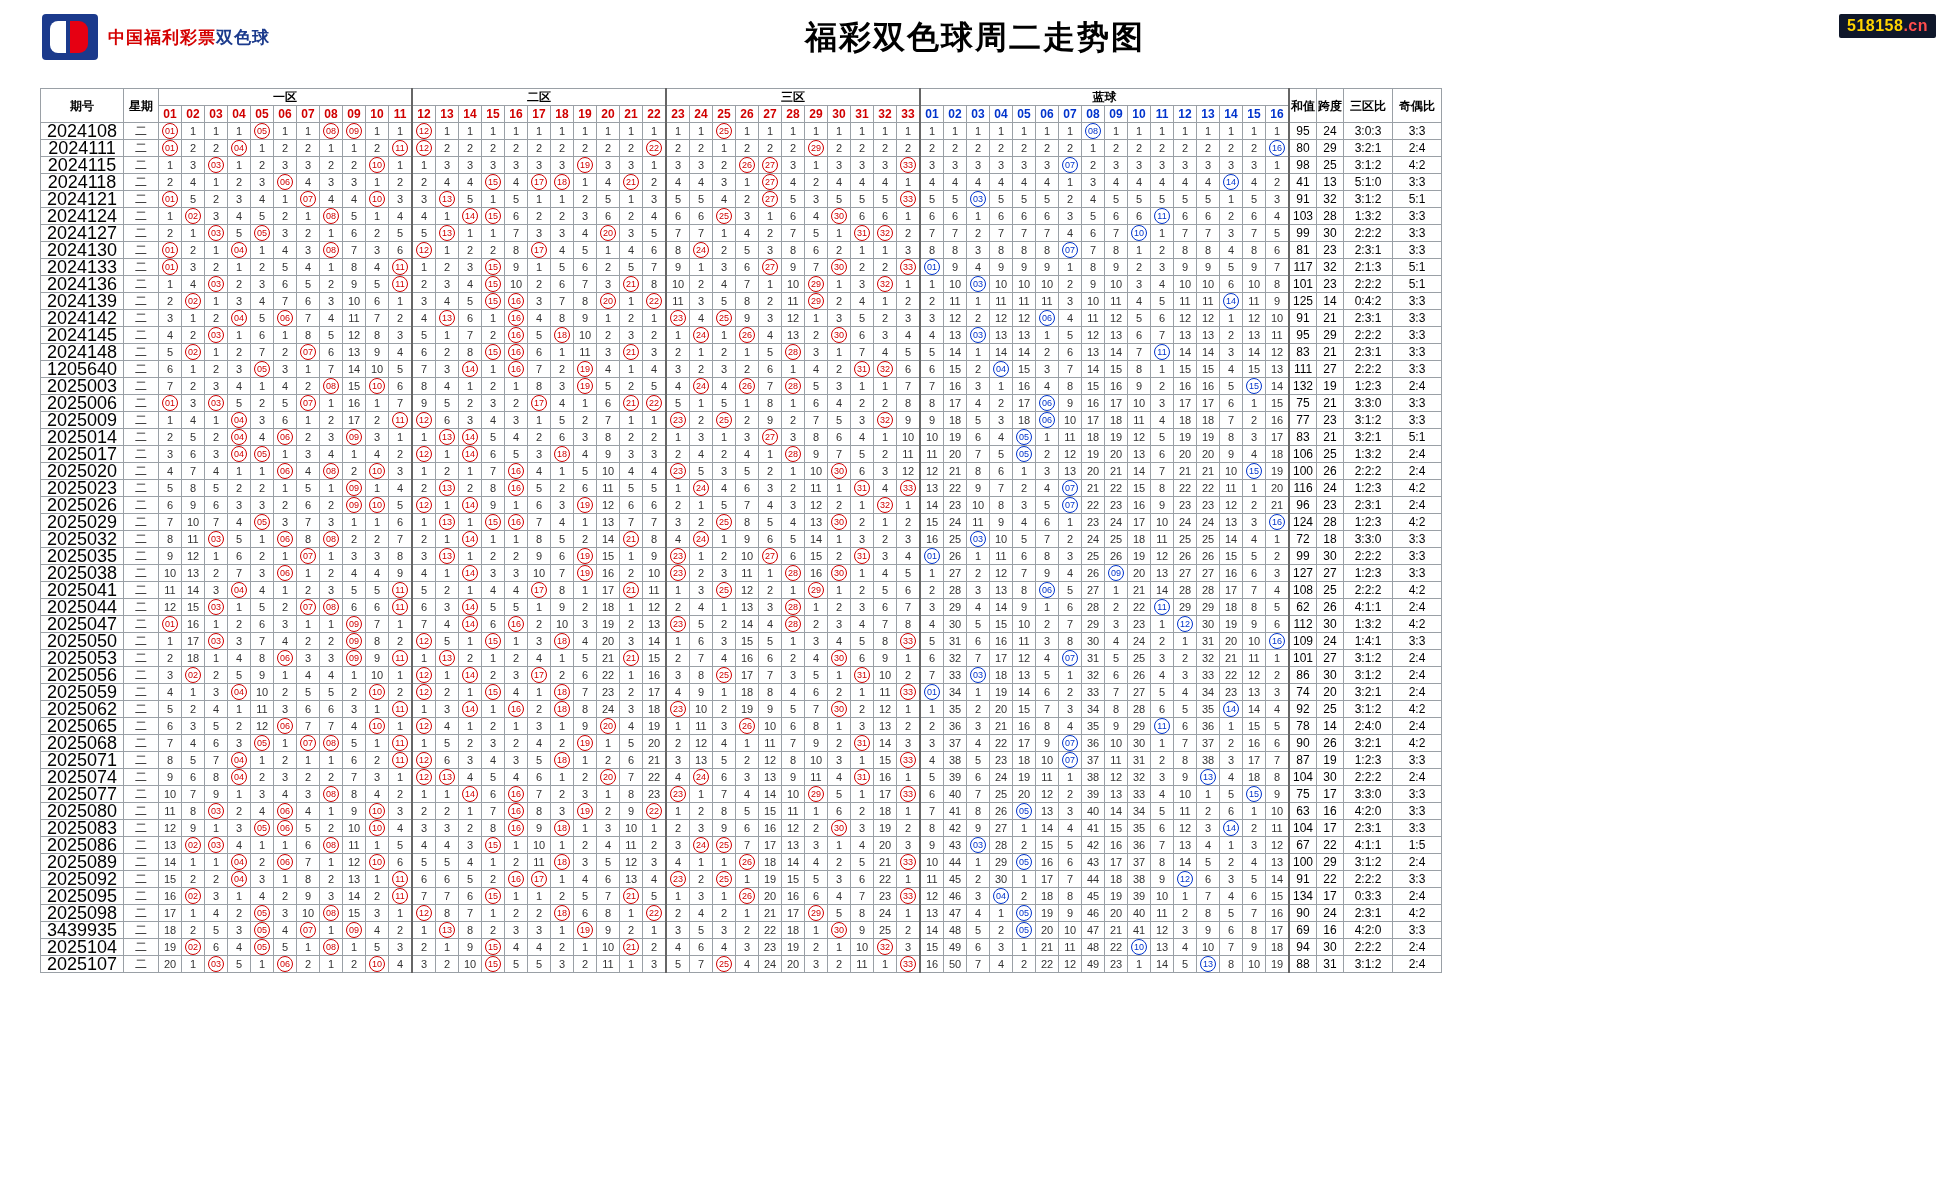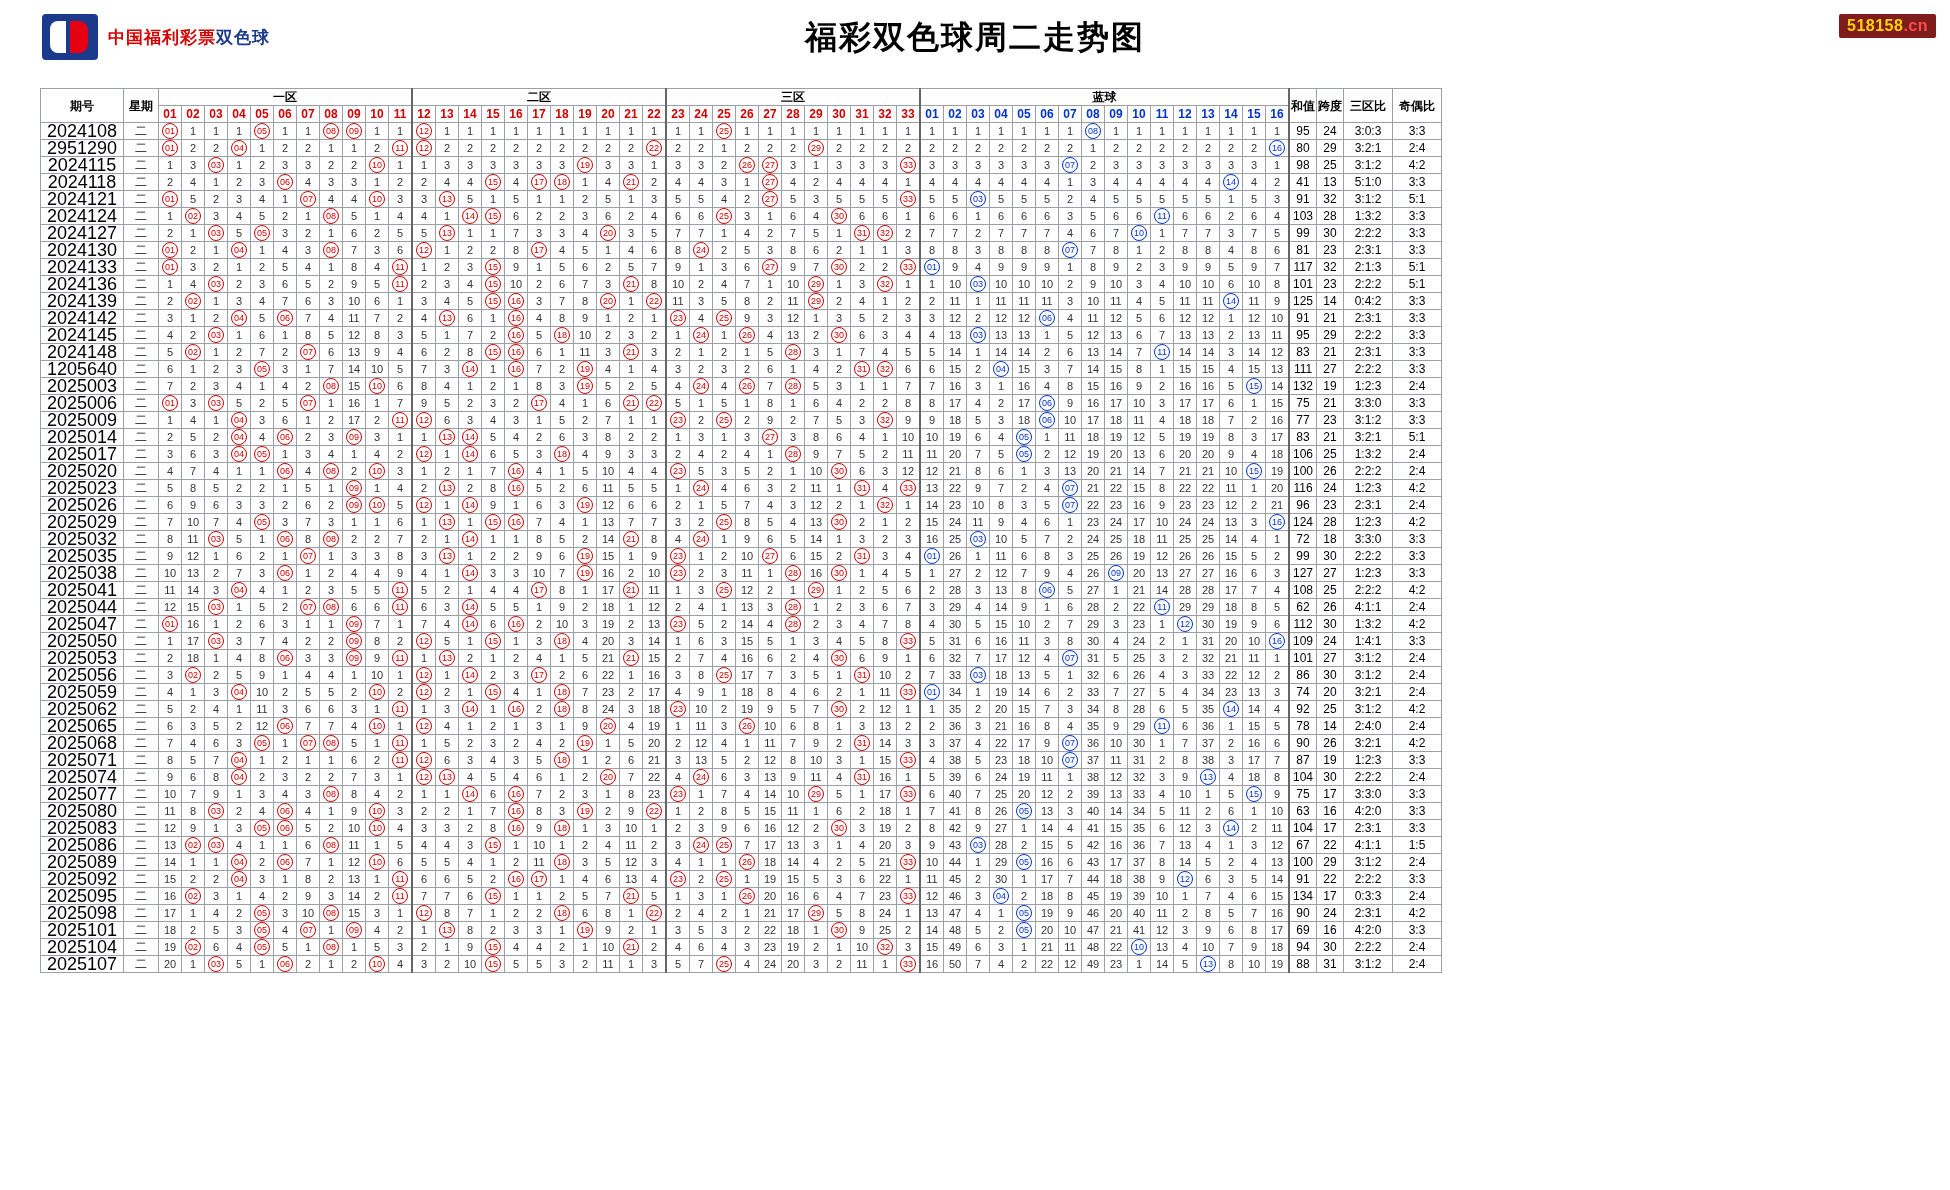--- a/index.html
+++ b/index.html
@@ -8,21 +8,21 @@
 
   
   .header{position:relative;height:72px;}
   .logo-wrap{position:absolute;left:42px;top:14px;display:flex;align-items:center;gap:10px;}
   .logo-mark{width:56px;height:46px;background:#1b3a8c;border-radius:4px;position:relative;}
   .logo-mark:before{content:"";position:absolute;left:8px;top:7px;width:16px;height:32px;background:#fff;border-radius:8px 0 0 8px;}
   .logo-mark:after{content:"";position:absolute;left:28px;top:7px;width:18px;height:32px;background:#e60012;border-radius:0 9px 9px 0;}
   .logo-text{font-size:17px;font-weight:bold;color:#d40000;letter-spacing:1px;font-family:"Liberation Sans",sans-serif;}
   .logo-text .blue{color:#1b3a8c;}
   .title{position:absolute;left:0;right:0;top:16px;text-align:center;font-size:32px;font-weight:bold;font-family:"Liberation Serif",serif;letter-spacing:2px;}
-  .badge{position:absolute;right:14px;top:14px;background:#7f1d1d;color:#ffd400;font-size:16px;font-weight:bold;padding:3px 8px;border-radius:2px;letter-spacing:0.5px;}
+  .badge{position:absolute;right:14px;top:14px;background:#0f172a;color:#ffd400;font-size:16px;font-weight:bold;padding:3px 8px;border-radius:2px;letter-spacing:0.5px;}
   .badge .cn{color:#ff4d4d;}
 
   
   .tbl-wrap{position:absolute;left:40px;top:88px;}
   table.trend{border-collapse:collapse;font-size:11px;font-family:"Liberation Sans",sans-serif;}
   table.trend th,table.trend td{border:1px solid #9aa0a6;text-align:center;padding:0;line-height:14px;height:16px;}
   table.trend th{background:#ffffff;font-weight:bold;font-size:12px;}
   th.grp{font-size:13px;height:18px;}
   th.rowh{font-size:13px;}
   td.issue{font-size:18px;width:82px;}
@@ -175,21 +175,21 @@
             <td class="num gray">1</td>
             <td class="num gray">1</td>
             <td class="num gray">1</td>
             <td class="num gray">1</td>
             <td class="stat sep">95</td>
             <td class="stat">24</td>
             <td class="ratio">3:0:3</td>
             <td class="ratio">3:3</td>
           </tr>
           <tr>
-            <td class="issue">2951290</td>
+            <td class="issue">2024111</td>
             <td class="week">二</td>
             <td class="num"><span class="ball">01</span></td>
             <td class="num gray">2</td>
             <td class="num gray">2</td>
             <td class="num"><span class="ball">04</span></td>
             <td class="num gray">1</td>
             <td class="num gray">2</td>
             <td class="num gray">2</td>
             <td class="num gray">1</td>
             <td class="num gray">1</td>
@@ -2797,21 +2797,21 @@
             <td class="num gray">8</td>
             <td class="num gray">5</td>
             <td class="num gray">7</td>
             <td class="num gray">16</td>
             <td class="stat sep">90</td>
             <td class="stat">24</td>
             <td class="ratio">2:3:1</td>
             <td class="ratio">4:2</td>
           </tr>
           <tr>
-            <td class="issue">2025101</td>
+            <td class="issue">3439935</td>
             <td class="week">二</td>
             <td class="num gray">18</td>
             <td class="num gray">2</td>
             <td class="num gray">5</td>
             <td class="num gray">3</td>
             <td class="num"><span class="ball">05</span></td>
             <td class="num gray">4</td>
             <td class="num"><span class="ball">07</span></td>
             <td class="num gray">1</td>
             <td class="num"><span class="ball">09</span></td>

